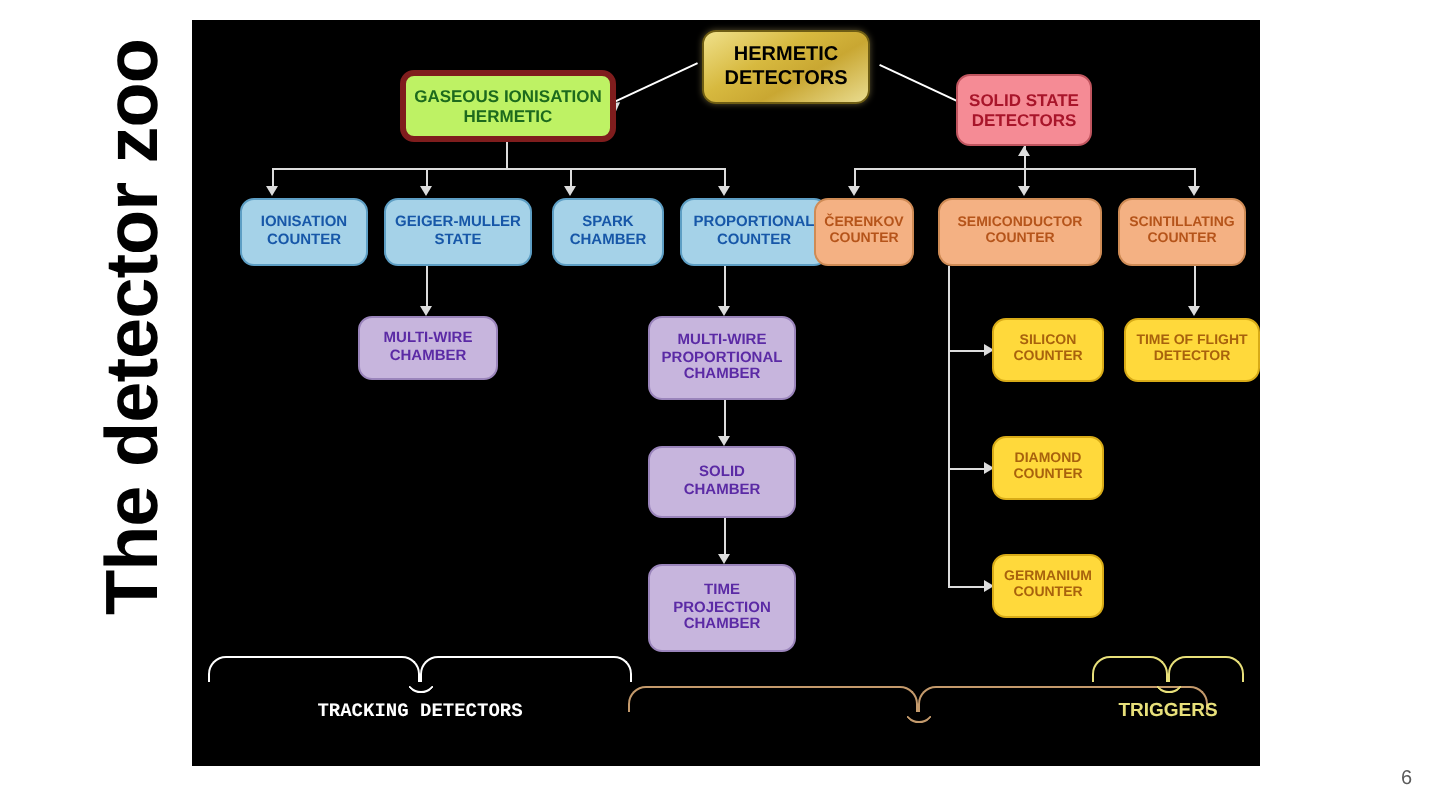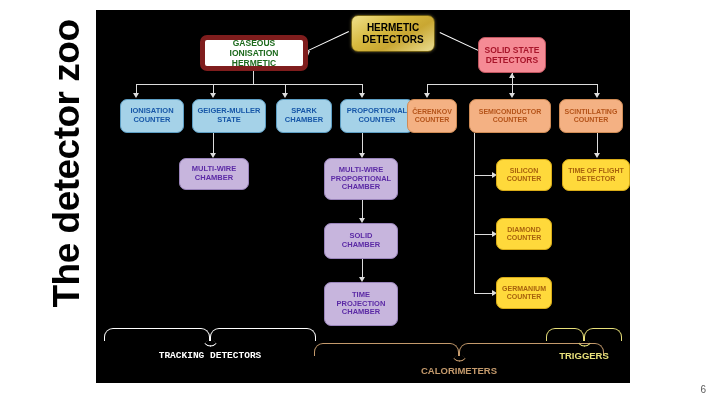--- a/index.html
+++ b/index.html
@@ -35,21 +35,21 @@
     padding:2px 3px;
   }
   .node span{display:block;width:100%;}
 
   .n-hermetic{
     background:linear-gradient(150deg,#efe08a 0%,#d7b93f 38%,#c9a732 62%,#e9dc90 100%);
     color:#000000;border:1px solid #6e5d14;
     box-shadow:0 0 3px rgba(255,230,140,.35);
   }
   .n-gaseous{
-    background:#ffffff;color:#1d6a1d;border:5px solid #7f1d1d;
+    background:#bef264;color:#1d6a1d;border:3px solid #7f1d1d;
   }
   .n-solid{
     background:#f58b95;color:#a8152a;border:1px solid #c0555f;
   }
   .n-blue{
     background:#a5d2e8;color:#1757a8;border:1px solid #5d9ec4;margin-left:16px;
   }
   .n-purple{
     background:#c7b5dd;color:#5b2aa5;border:1px solid #9a84bb;
   }
@@ -281,21 +281,20 @@
     <div class="half right" style="width:106px;"></div>
     <div class="tip"></div>
   </div>
   <div class="brace-label" style="left:8px;top:340px;width:212px;text-align:center;font-size:9.5px;color:#ffffff;font-family:Liberation Mono, monospace;">TRACKING DETECTORS</div>
 
   <div class="brace" style="left:218px;top:333px;width:290px;height:22px;color:#c49a6c;">
     <div class="half left" style="width:145px;"></div>
     <div class="half right" style="width:145px;"></div>
     <div class="tip"></div>
   </div>
-  <div class="brace-label" style="left:218px;top:355px;width:290px;text-align:center;font-size:9.5px;color:#c49a6c;">CALORIMETERS</div>
 
   <div class="brace" style="left:450px;top:318px;width:76px;height:22px;color:#e8e07a;">
     <div class="half left" style="width:38px;"></div>
     <div class="half right" style="width:38px;"></div>
     <div class="tip"></div>
   </div>
   <div class="brace-label" style="left:450px;top:340px;width:76px;text-align:center;font-size:9.5px;color:#e8e07a;">TRIGGERS</div>
 
 </div>
 

